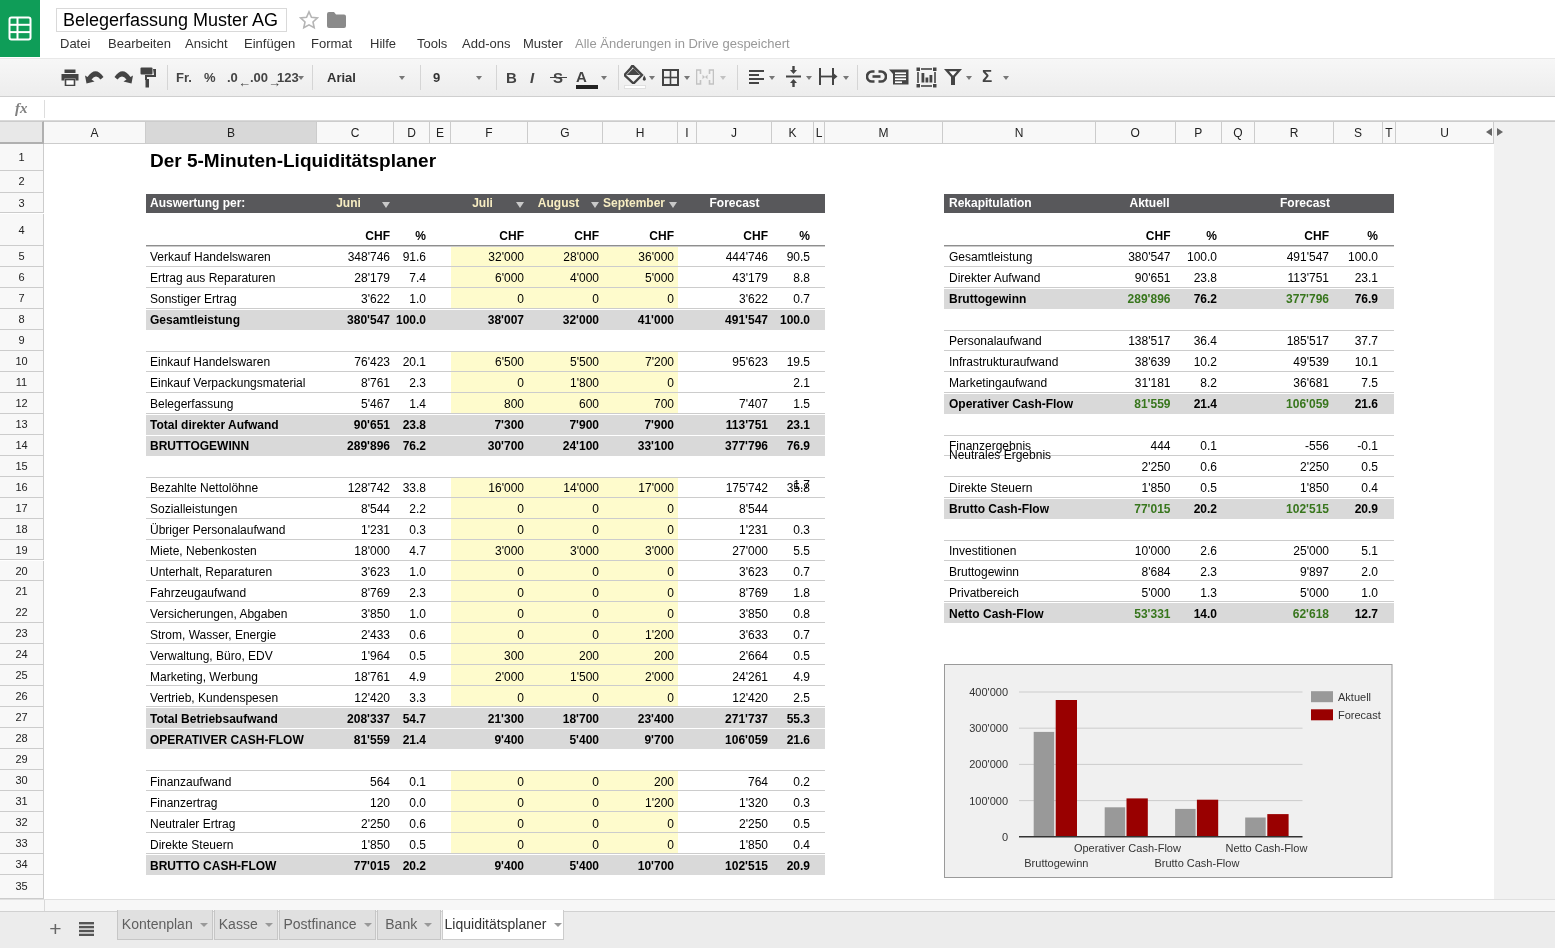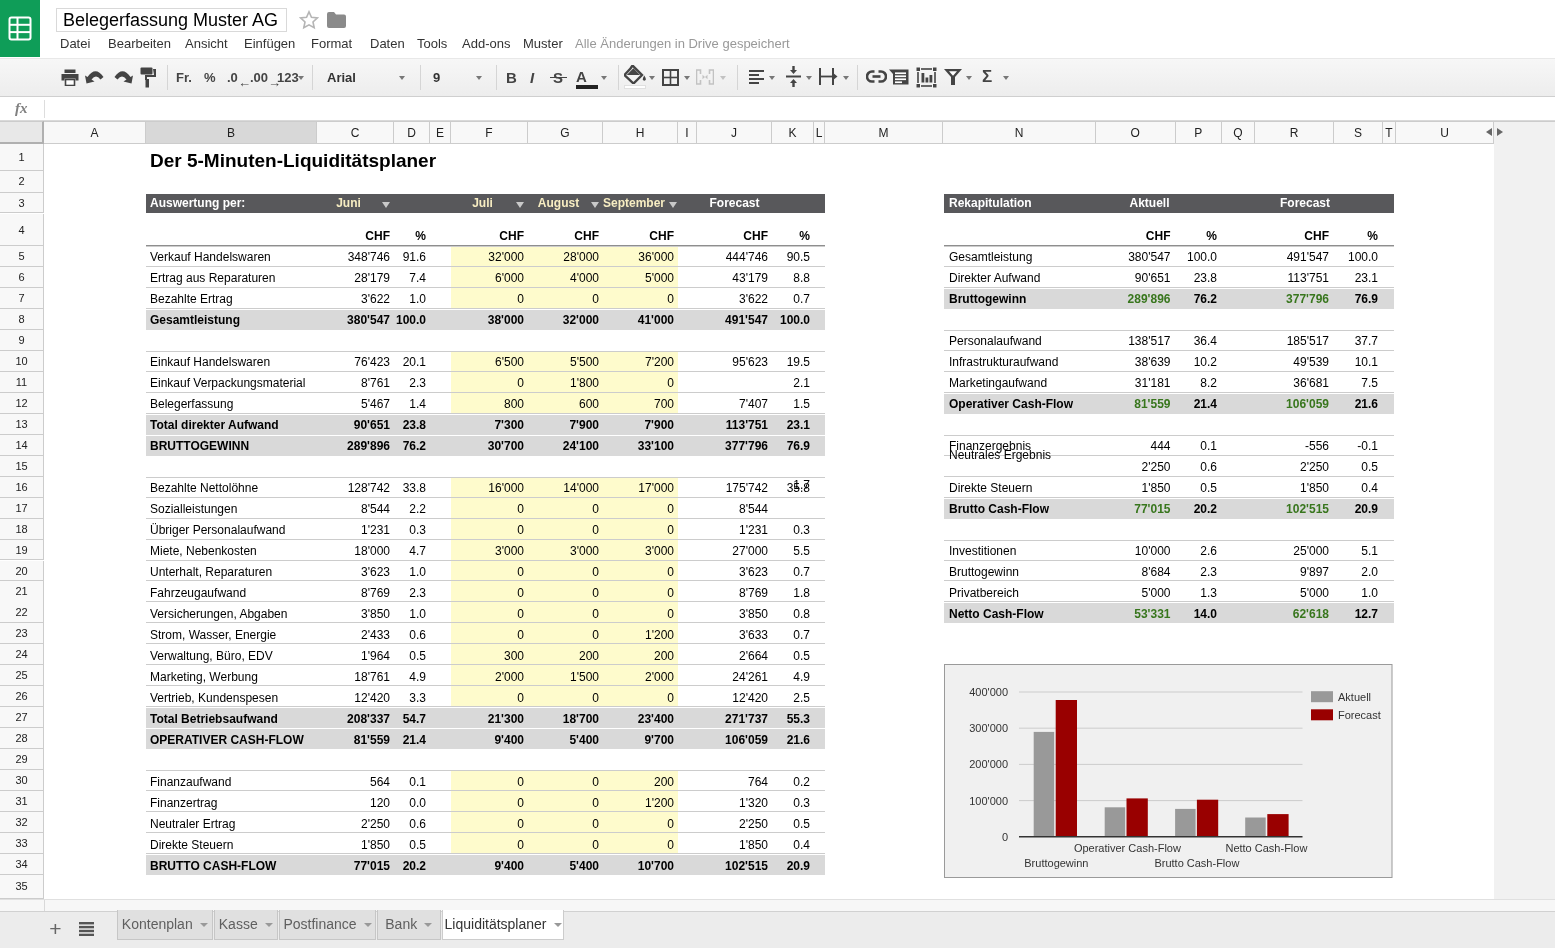--- a/index.html
+++ b/index.html
@@ -35,21 +35,21 @@
     <path d="M10 1.8 L12.47 7.23 L18.4 7.9 L14 11.95 L15.18 17.8 L10 14.85 L4.82 17.8 L6 11.95 L1.6 7.9 L7.53 7.23 Z" fill="none" stroke="#b5b5b5" stroke-width="1.6"></path>
   </svg>
 <svg class="ab" style="left:326px;top:11px;" width="21" height="18" viewBox="0 0 21 18">
     <path d="M1 3 a2 2 0 0 1 2-2 h5 l2 2.5 h8 a2 2 0 0 1 2 2 V15 a2 2 0 0 1-2 2 H3 a2 2 0 0 1-2-2 Z" fill="#8a8a8a"></path>
   </svg>
 <div class="mi" style="left:60px;">Datei</div>
 <div class="mi" style="left:108px;">Bearbeiten</div>
 <div class="mi" style="left:185px;">Ansicht</div>
 <div class="mi" style="left:244px;">Einfügen</div>
 <div class="mi" style="left:311px;">Format</div>
-<div class="mi" style="left:370px;">Daten</div>
+<div class="mi" style="left:370px;">Hilfe</div>
 <div class="mi" style="left:417px;">Tools</div>
 <div class="mi" style="left:462px;">Add-ons</div>
 <div class="mi" style="left:523px;">Muster</div>
 <div class="mi" style="left:575px;color:#999;">Alle Änderungen in Drive gespeichert</div>
 <div class="ab" style="left:0;top:58px;width:1555px;height:39px;background:linear-gradient(#f7f7f7,#ededed);border-top:1px solid #e8e8e8;border-bottom:1px solid #cfcfcf;"></div>
 <div class="sep" style="left:166.5px;"></div>
 <div class="sep" style="left:312px;"></div>
 <div class="sep" style="left:420px;"></div>
 <div class="sep" style="left:495.5px;"></div>
 <div class="sep" style="left:617.5px;"></div>
@@ -282,33 +282,33 @@
 <div class="cell" style="left:150px;top:268.28000000000003px;height:20.97999999999996px;line-height:20.97999999999996px;">Ertrag aus Reparaturen</div>
 <div class="cell rt" style="left:317px;top:268.28000000000003px;width:73px;height:20.97999999999996px;line-height:20.97999999999996px;">28'179</div>
 <div class="cell rt" style="left:394px;top:268.28000000000003px;width:32px;height:20.97999999999996px;line-height:20.97999999999996px;">7.4</div>
 <div class="cell rt" style="left:451px;top:268.28000000000003px;width:73px;height:20.97999999999996px;line-height:20.97999999999996px;">6'000</div>
 <div class="cell rt" style="left:528px;top:268.28000000000003px;width:71px;height:20.97999999999996px;line-height:20.97999999999996px;">4'000</div>
 <div class="cell rt" style="left:603px;top:268.28000000000003px;width:71px;height:20.97999999999996px;line-height:20.97999999999996px;">5'000</div>
 <div class="cell rt" style="left:697px;top:268.28000000000003px;width:71px;height:20.97999999999996px;line-height:20.97999999999996px;">43'179</div>
 <div class="cell rt" style="left:772px;top:268.28000000000003px;width:38px;height:20.97999999999996px;line-height:20.97999999999996px;">8.8</div>
 <div class="ab" style="left:451px;top:287.76px;width:227px;height:20.980000000000018px;background:#fefbcc;"></div>
 <div class="gline" style="left:146px;top:307.74px;width:679px;"></div>
-<div class="cell" style="left:150px;top:289.26px;height:20.980000000000018px;line-height:20.980000000000018px;">Bezahlte Ertrag</div>
+<div class="cell" style="left:150px;top:289.26px;height:20.980000000000018px;line-height:20.980000000000018px;">Sonstiger Ertrag</div>
 <div class="cell rt" style="left:317px;top:289.26px;width:73px;height:20.980000000000018px;line-height:20.980000000000018px;">3'622</div>
 <div class="cell rt" style="left:394px;top:289.26px;width:32px;height:20.980000000000018px;line-height:20.980000000000018px;">1.0</div>
 <div class="cell rt" style="left:451px;top:289.26px;width:73px;height:20.980000000000018px;line-height:20.980000000000018px;">0</div>
 <div class="cell rt" style="left:528px;top:289.26px;width:71px;height:20.980000000000018px;line-height:20.980000000000018px;">0</div>
 <div class="cell rt" style="left:603px;top:289.26px;width:71px;height:20.980000000000018px;line-height:20.980000000000018px;">0</div>
 <div class="cell rt" style="left:697px;top:289.26px;width:71px;height:20.980000000000018px;line-height:20.980000000000018px;">3'622</div>
 <div class="cell rt" style="left:772px;top:289.26px;width:38px;height:20.980000000000018px;line-height:20.980000000000018px;">0.7</div>
 <div class="grayband" style="left:146px;top:309.74px;width:679px;height:19.980000000000018px;"></div>
 <div class="cell b" style="left:150px;top:310.24px;height:20.980000000000018px;line-height:20.980000000000018px;">Gesamtleistung</div>
 <div class="cell rt b" style="left:317px;top:310.24px;width:73px;height:20.980000000000018px;line-height:20.980000000000018px;">380'547</div>
 <div class="cell rt b" style="left:394px;top:310.24px;width:32px;height:20.980000000000018px;line-height:20.980000000000018px;">100.0</div>
-<div class="cell rt b" style="left:451px;top:310.24px;width:73px;height:20.980000000000018px;line-height:20.980000000000018px;">38'000</div>
+<div class="cell rt b" style="left:451px;top:310.24px;width:73px;height:20.980000000000018px;line-height:20.980000000000018px;">38'007</div>
 <div class="cell rt b" style="left:528px;top:310.24px;width:71px;height:20.980000000000018px;line-height:20.980000000000018px;">32'000</div>
 <div class="cell rt b" style="left:603px;top:310.24px;width:71px;height:20.980000000000018px;line-height:20.980000000000018px;">41'000</div>
 <div class="cell rt b" style="left:697px;top:310.24px;width:71px;height:20.980000000000018px;line-height:20.980000000000018px;">491'547</div>
 <div class="cell rt b" style="left:772px;top:310.24px;width:38px;height:20.980000000000018px;line-height:20.980000000000018px;">100.0</div>
 <div class="ab" style="left:451px;top:350.70000000000005px;width:227px;height:20.97999999999996px;background:#fefbcc;"></div>
 <div class="gline" style="left:146px;top:370.68px;width:679px;"></div>
 <div class="gline" style="left:146px;top:350.70000000000005px;width:679px;"></div>
 <div class="cell" style="left:150px;top:352.20000000000005px;height:20.97999999999996px;line-height:20.97999999999996px;">Einkauf Handelswaren</div>
 <div class="cell rt" style="left:317px;top:352.20000000000005px;width:73px;height:20.97999999999996px;line-height:20.97999999999996px;">76'423</div>
 <div class="cell rt" style="left:394px;top:352.20000000000005px;width:32px;height:20.97999999999996px;line-height:20.97999999999996px;">20.1</div>

